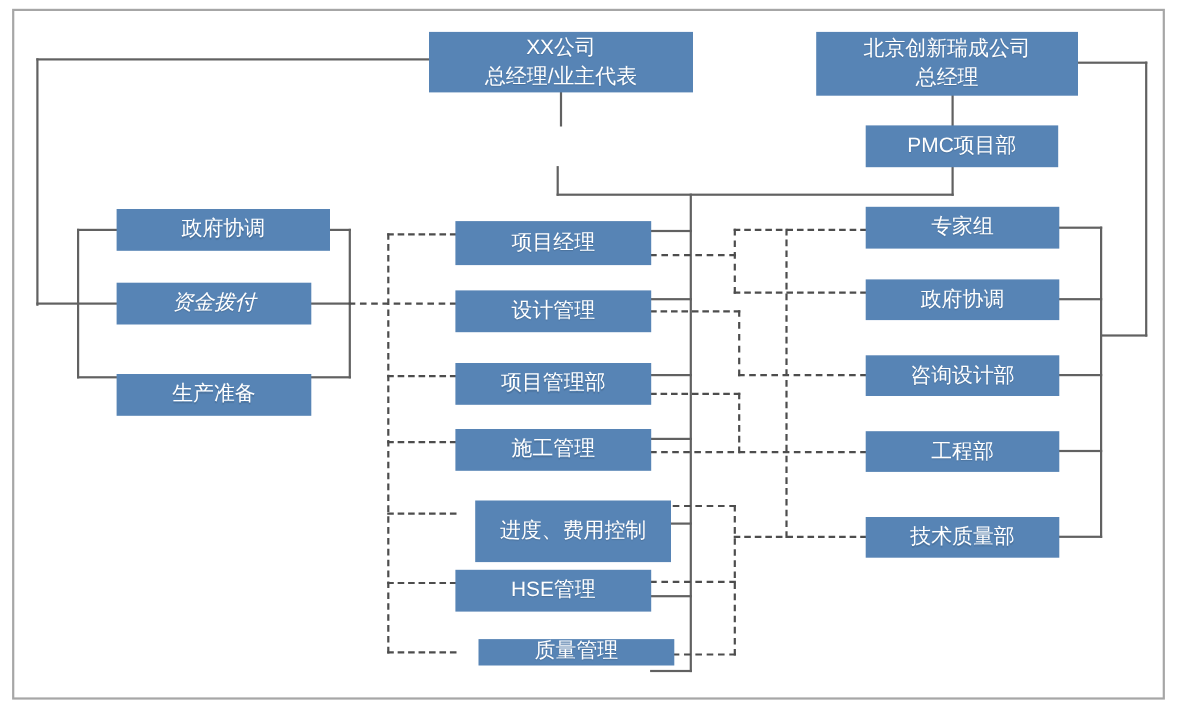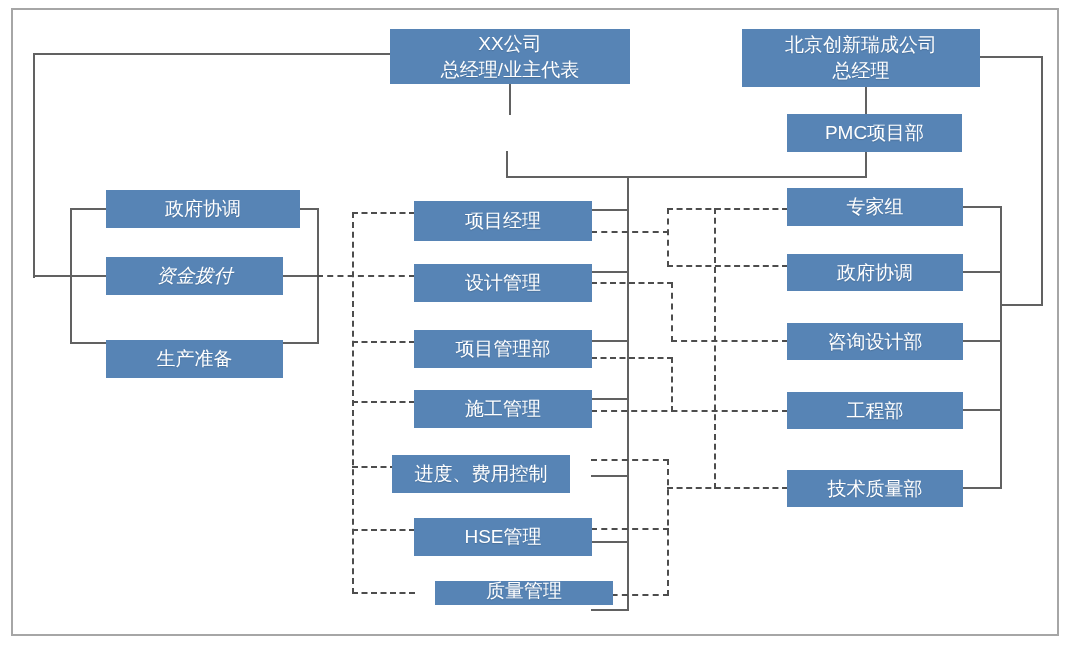--- a/index.html
+++ b/index.html
@@ -103,21 +103,21 @@
   <div class="node" style="left:787px;top:114px;width:175px;height:38px;">PMC项目部</div>
 
   <div class="node" style="left:106px;top:190px;width:194px;height:38px;">政府协调</div>
   <div class="node" style="left:106px;top:257px;width:177px;height:38px;font-style:italic;">资金拨付</div>
   <div class="node" style="left:106px;top:324px;width:177px;height:38px;margin-top:16px;">生产准备</div>
 
   <div class="node" style="left:414px;top:201px;width:178px;height:40px;">项目经理</div>
   <div class="node" style="left:414px;top:264px;width:178px;height:38px;">设计管理</div>
   <div class="node" style="left:414px;top:330px;width:178px;height:38px;">项目管理部</div>
   <div class="node" style="left:414px;top:390px;width:178px;height:38px;">施工管理</div>
-  <div class="node" style="left:392px;top:455px;width:178px;height:38px;">进度、费用控制</div>
+  <div class="node" style="left:432px;top:455px;width:178px;height:56px;">进度、费用控制</div>
   <div class="node" style="left:414px;top:518px;width:178px;height:38px;">HSE管理</div>
   <div class="node" style="left:435px;top:581px;width:178px;height:24px;font-family:Liberation Mono, monospace;">质量管理</div>
 
   <div class="node" style="left:787px;top:188px;width:176px;height:38px;">专家组</div>
   <div class="node" style="left:787px;top:254px;width:176px;height:37px;">政府协调</div>
   <div class="node" style="left:787px;top:323px;width:176px;height:37px;">咨询设计部</div>
   <div class="node" style="left:787px;top:392px;width:176px;height:37px;">工程部</div>
   <div class="node" style="left:787px;top:470px;width:176px;height:37px;">技术质量部</div>
 </div>
 

